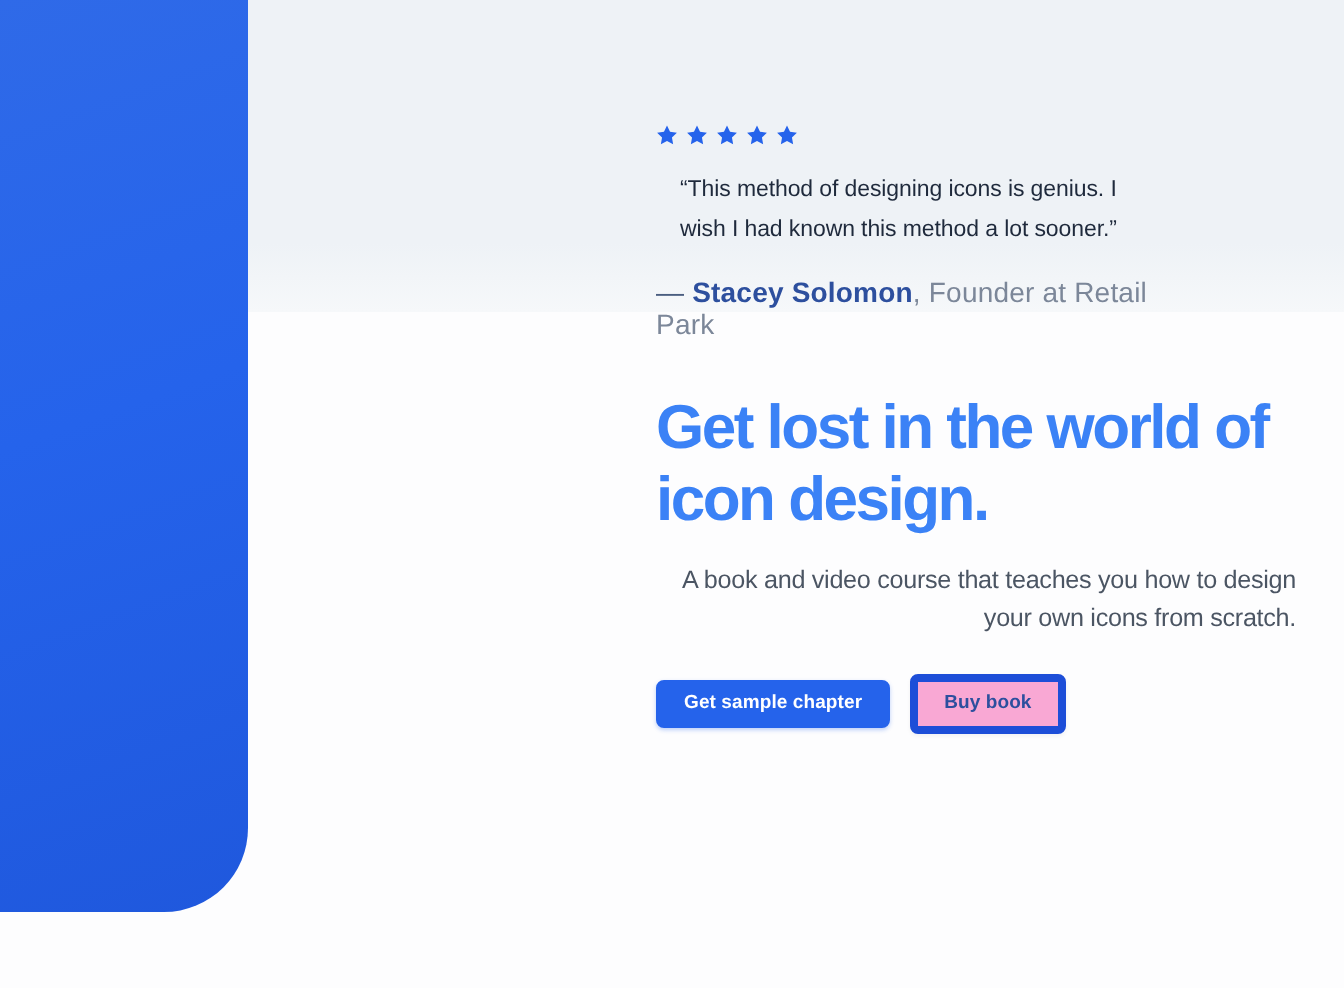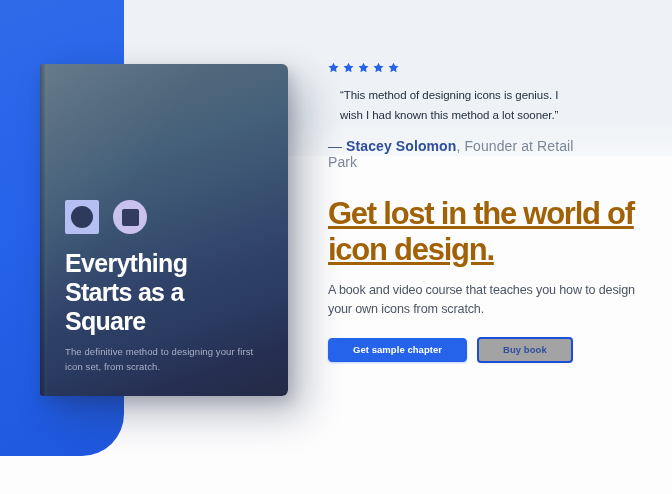--- a/index.html
+++ b/index.html
@@ -198,91 +198,76 @@
 
   
   .hero {
     position: absolute;
     left: 328px;
     top: 196px;
     width: 320px;
   }
   .hero-title {
     margin: 0;
-    color: #a16207;
+    color: #3b82f6;
     font-size: 31px;
     line-height: 1.16;
     font-weight: 700;
     letter-spacing: -1.25px;
-    text-decoration: underline;
   }
   .hero-sub {
     margin: 13px 0 0 0;
     color: #4b5563;
     font-size: 12.6px;
     line-height: 1.52;
     font-weight: 400;
     letter-spacing: -0.15px;
+    text-align: right;
   }
   .hero-actions {
     margin-top: 18px;
     display: flex;
     align-items: center;
     gap: 10px;
   }
   .btn {
     font-family: "Liberation Sans", sans-serif;
     font-size: 9.5px;
     font-weight: 700;
     letter-spacing: 0.05px;
     border-radius: 4px;
     cursor: pointer;
-    padding: 0 24px;
+    padding: 0 13px;
     height: 22px;
     line-height: 22px;
     display: inline-block;
     white-space: nowrap;
   }
   .btn-primary {
     background: #2563eb;
     color: #ffffff;
     border: 1px solid #2563eb;
     box-shadow: 0 1px 2px rgba(37,99,235,0.30);
   }
   .btn-secondary {
-    background: #a3a3a3;
+    background: #f9a8d4;
     color: #2d4f9e;
-    border: 2px solid #1d4ed8;
+    border: 4px solid #1d4ed8;
     box-shadow: 0 1px 2px rgba(17,24,39,0.05);
   }
 </style>
 </head>
 <body>
 
 <div id="stage">
 
   <div class="bg-right-top"></div>
   <div class="bg-right-bottom"></div>
   <div class="blue-panel"></div>
 
-  <div class="book">
-    <div class="book-spine"></div>
-    <div class="book-sheen"></div>
-
-    <div class="book-inner">
-      <div class="book-icons">
-        <span class="icon-square-circle"></span>
-        <span class="icon-circle-square"></span>
-      </div>
-
-      <h1 class="book-title">Everything Starts as a Square</h1>
-
-      <p class="book-sub">The definitive method to designing your first icon set, from scratch.</p>
-    </div>
-  </div>
 
   <div class="testimonial">
     <div class="stars">
       <svg class="star" viewBox="0 0 24 24">
           <polygon fill="#2563eb" points="12,1.6 15.3,8.4 22.8,9.5 17.4,14.7 18.7,22.1 12,18.6 5.3,22.1 6.6,14.7 1.2,9.5 8.7,8.4"></polygon>
         </svg>
       <svg class="star" viewBox="0 0 24 24">
           <polygon fill="#2563eb" points="12,1.6 15.3,8.4 22.8,9.5 17.4,14.7 18.7,22.1 12,18.6 5.3,22.1 6.6,14.7 1.2,9.5 8.7,8.4"></polygon>
         </svg>
       <svg class="star" viewBox="0 0 24 24">

